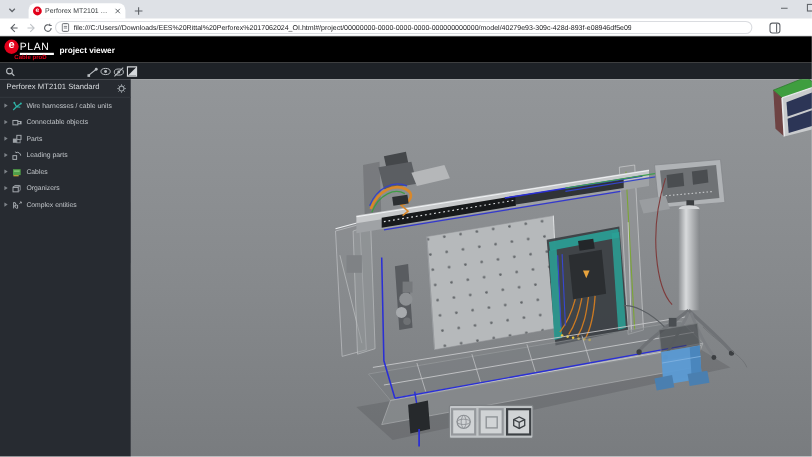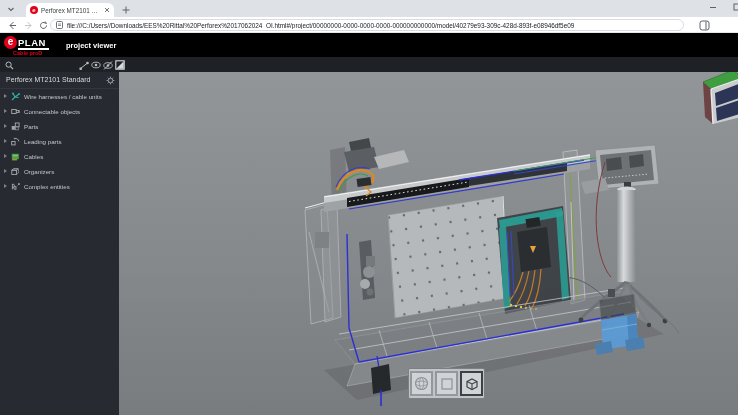--- a/index.html
+++ b/index.html
@@ -17,24 +17,24 @@
   #urlrow { position:absolute; left:0; top:17px; width:738px; height:16px; background:#fff; border-bottom:1px solid #e4e6e8; }
   .nav-ic { position:absolute; top:2px; width:12px; height:12px; display:flex; align-items:center; justify-content:center; }
   #url-pill { position:absolute; left:50px; top:2px; width:634px; height:12px; border:1px solid #dadce0; border-radius:7px; background:#fff; display:flex; align-items:center; padding:0 5px; gap:4px; overflow:hidden; }
   #url-text { font-size:6.4px; color:#202124; white-space:nowrap; overflow:hidden; }
   #panel-ic { position:absolute; left:699px; top:3px; width:11px; height:11px; }
 
   
   #eplan-header { position:absolute; left:0; top:33px; width:738px; height:24px; background:#000; }
   #logo { position:absolute; left:4px; top:3px; width:48px; height:19px; }
   #logo-e { position:absolute; left:0; top:0; width:13px; height:13px; border-radius:50%; background:#e2001a; color:#fff; font-weight:bold; font-size:10px; line-height:12px; text-align:center; }
-  #logo-plan { position:absolute; left:14px; top:1px; color:#fff; font-weight:bold; font-size:9.5px; letter-spacing:.5px; }
+  #logo-plan { position:absolute; left:14px; top:1px; color:#fff; font-weight:normal; font-size:9.5px; letter-spacing:.5px; }
   #logo-underline { position:absolute; left:14px; top:12px; width:31px; height:1.5px; background:#fff; }
   #logo-sub { position:absolute; left:9px; top:14px; color:#e2001a; font-size:5.5px; font-weight:bold; }
-  #app-title { position:absolute; left:54px; top:8px; color:#fff; font-size:7.5px; font-weight:bold;margin-left:12px; }
+  #app-title { position:absolute; left:54px; top:8px; color:#fff; font-size:7.5px; font-weight:bold; }
 
   
   #app-toolbar { position:absolute; left:0; top:57px; width:738px; height:15px; background:#1e2227; }
   .tb-ic { position:absolute; top:3px; width:10px; height:10px; display:flex; align-items:center; justify-content:center; }
 
   
   #main { position:absolute; left:0; top:72px; width:738px; height:343px; }
   #sidebar { position:absolute; left:0; top:0; width:119px; height:343px; background:#272b31; }
   #sidebar-title-row { position:absolute; left:0; top:0; width:119px; height:17px; border-bottom:1px solid #32373d; }
   #sidebar-title { position:absolute; left:6px; top:4px; font-size:7px; color:#d8dbde; white-space:nowrap; }

